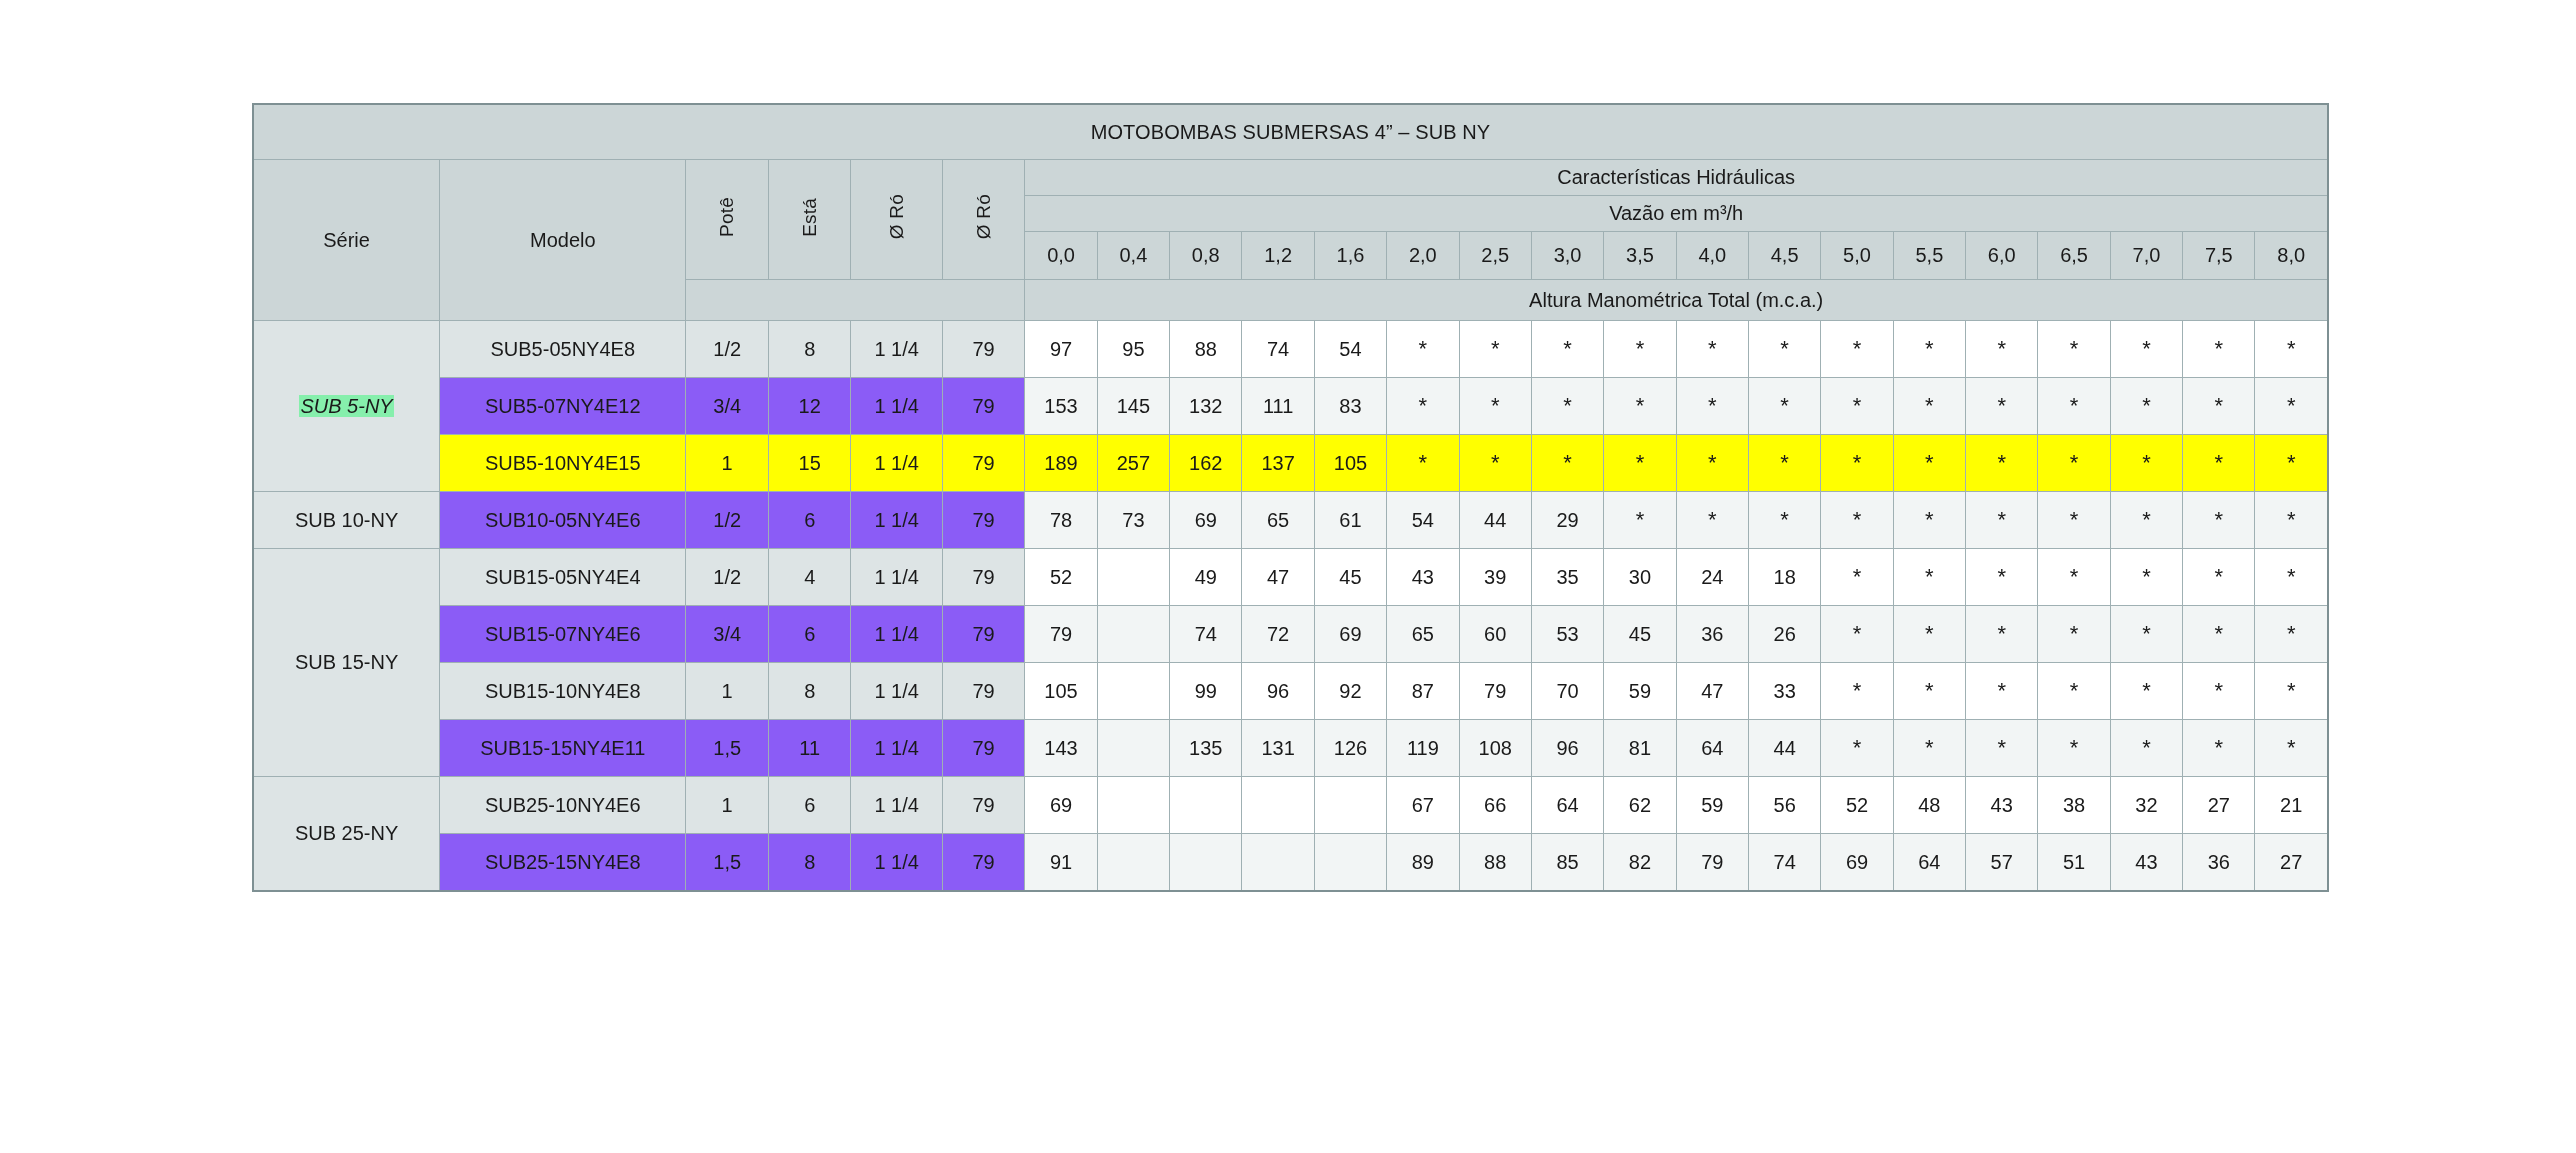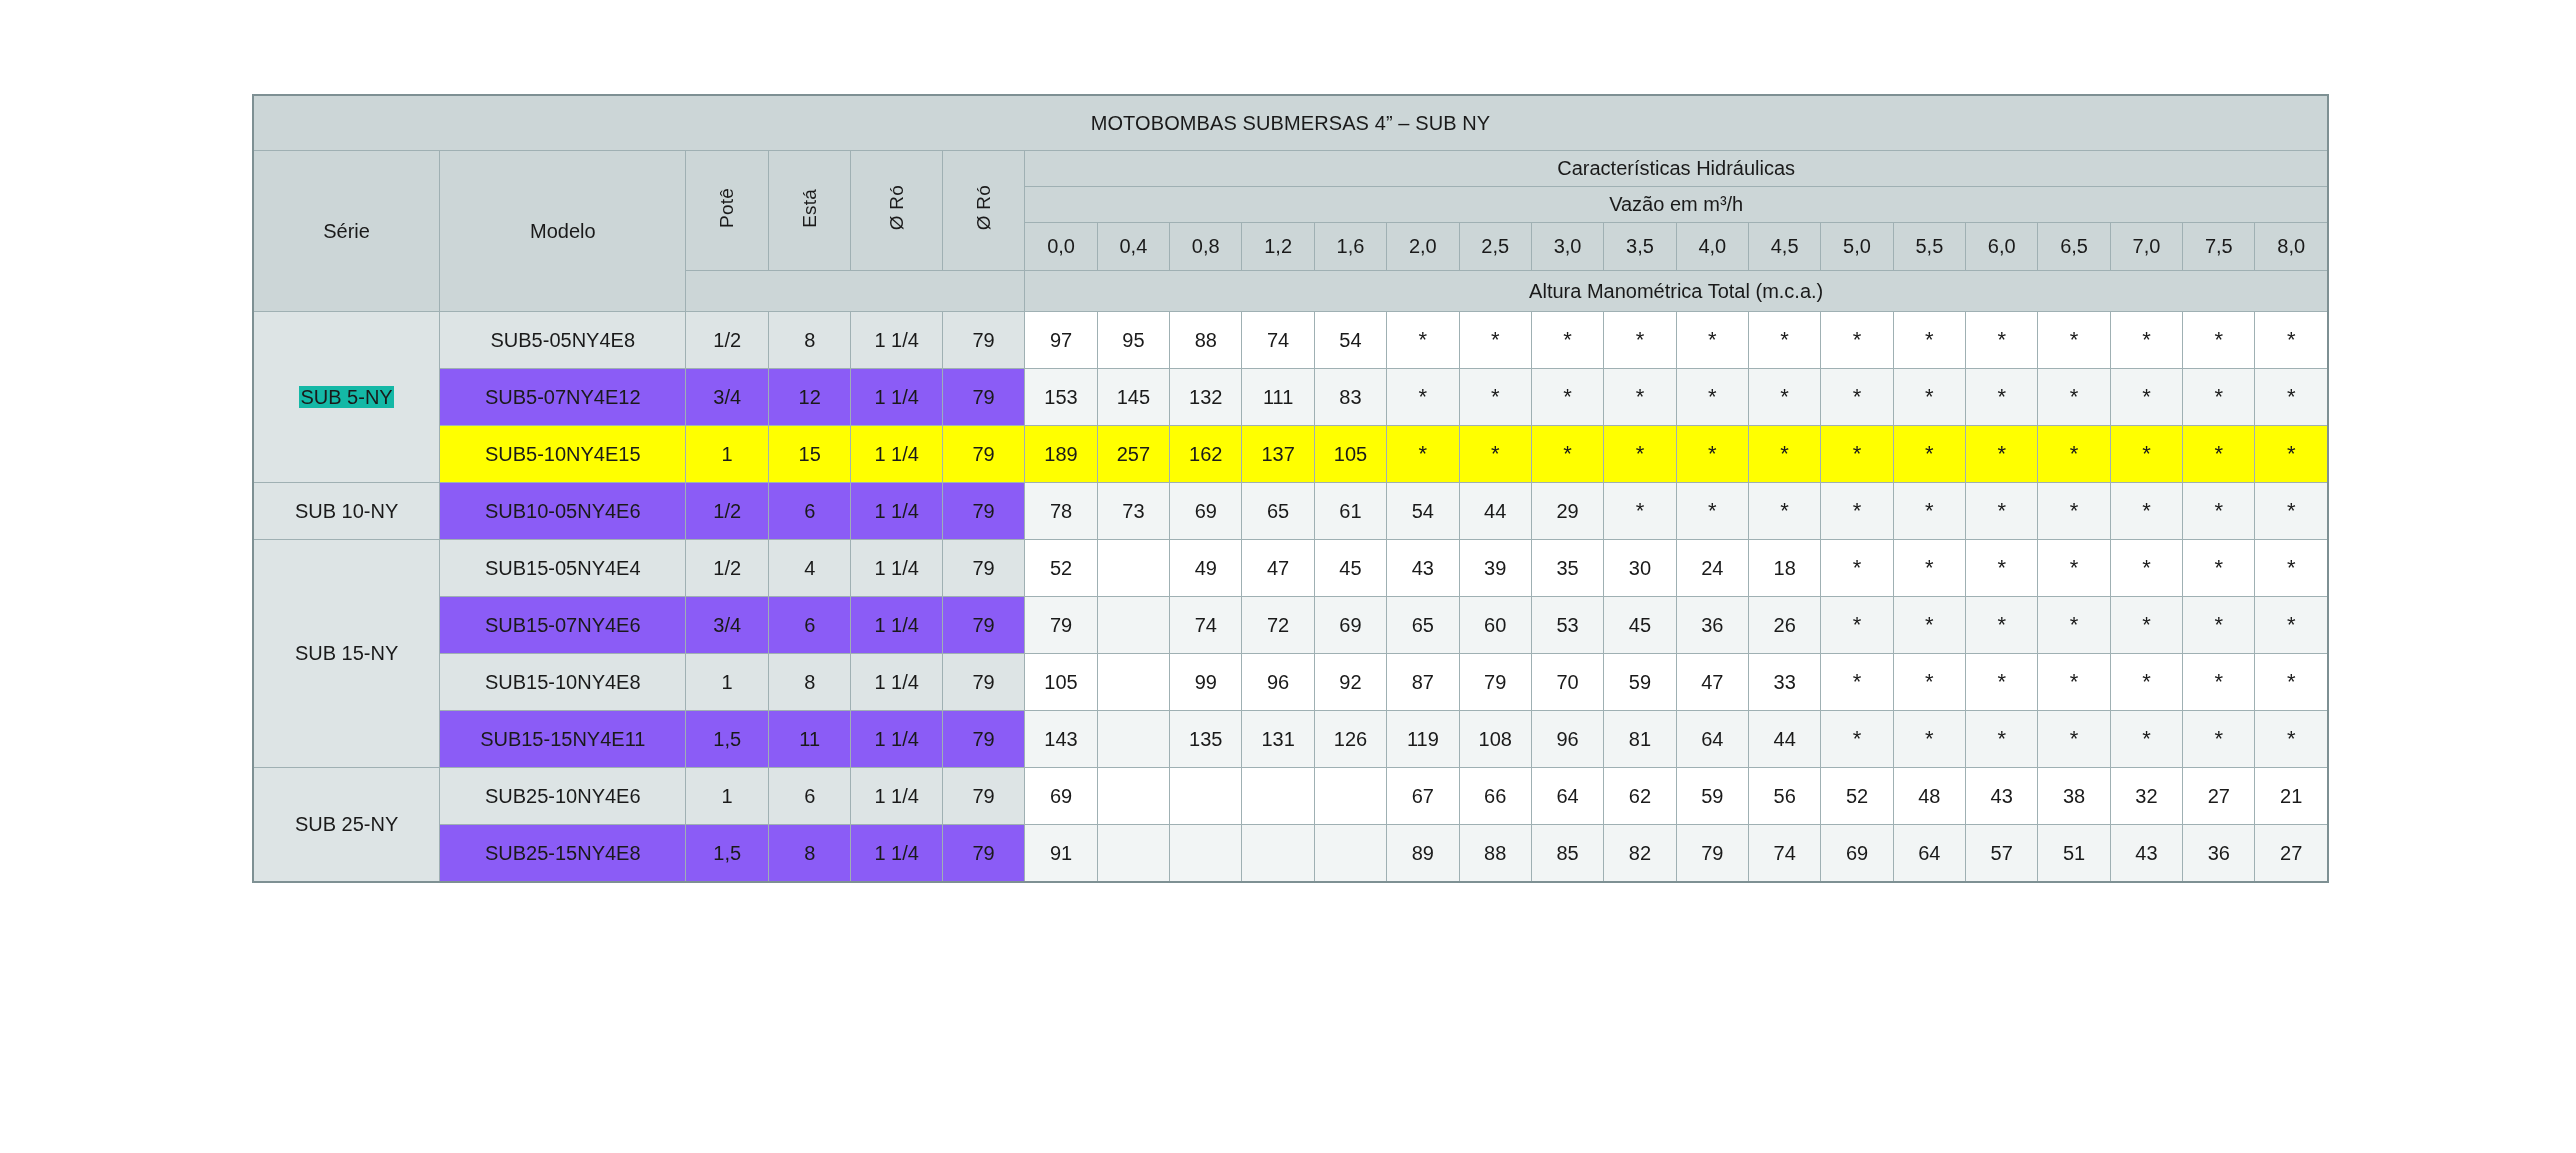--- a/index.html
+++ b/index.html
@@ -14,21 +14,21 @@
     overflow: hidden;
   }
   .page {
     position: relative;
     width: 2576px;
     height: 1154px;
   }
   .table-wrap {
     position: absolute;
     left: 252px;
-    top: 94px;
+    top: 103px;
     width: 2077px;
   }
   table.pump {
     border-collapse: collapse;
     table-layout: fixed;
     width: 2077px;
     background: #ffffff;
   }
   table.pump td, table.pump th {
     border: 1.5px solid #9fb0b3;
@@ -91,22 +91,23 @@
     background: #8b5cf6;
   }
   .row-alt .data-cell {
     background: #f2f5f5;
   }
   .hl {
     background: #ffff00 !important;
     margin-left: 31px;
   }
   .hl-inline {
-    background: #14b8a6;
+    background: #86efac;
     padding: 0 1px;
+    font-style: italic;
   }
   .vert {
     writing-mode: vertical-rl;
     transform: rotate(180deg);
     white-space: nowrap;
     font-size: 19px;
     display: inline-block;
     letter-spacing: 0.2px;
   }
   .vcell {

